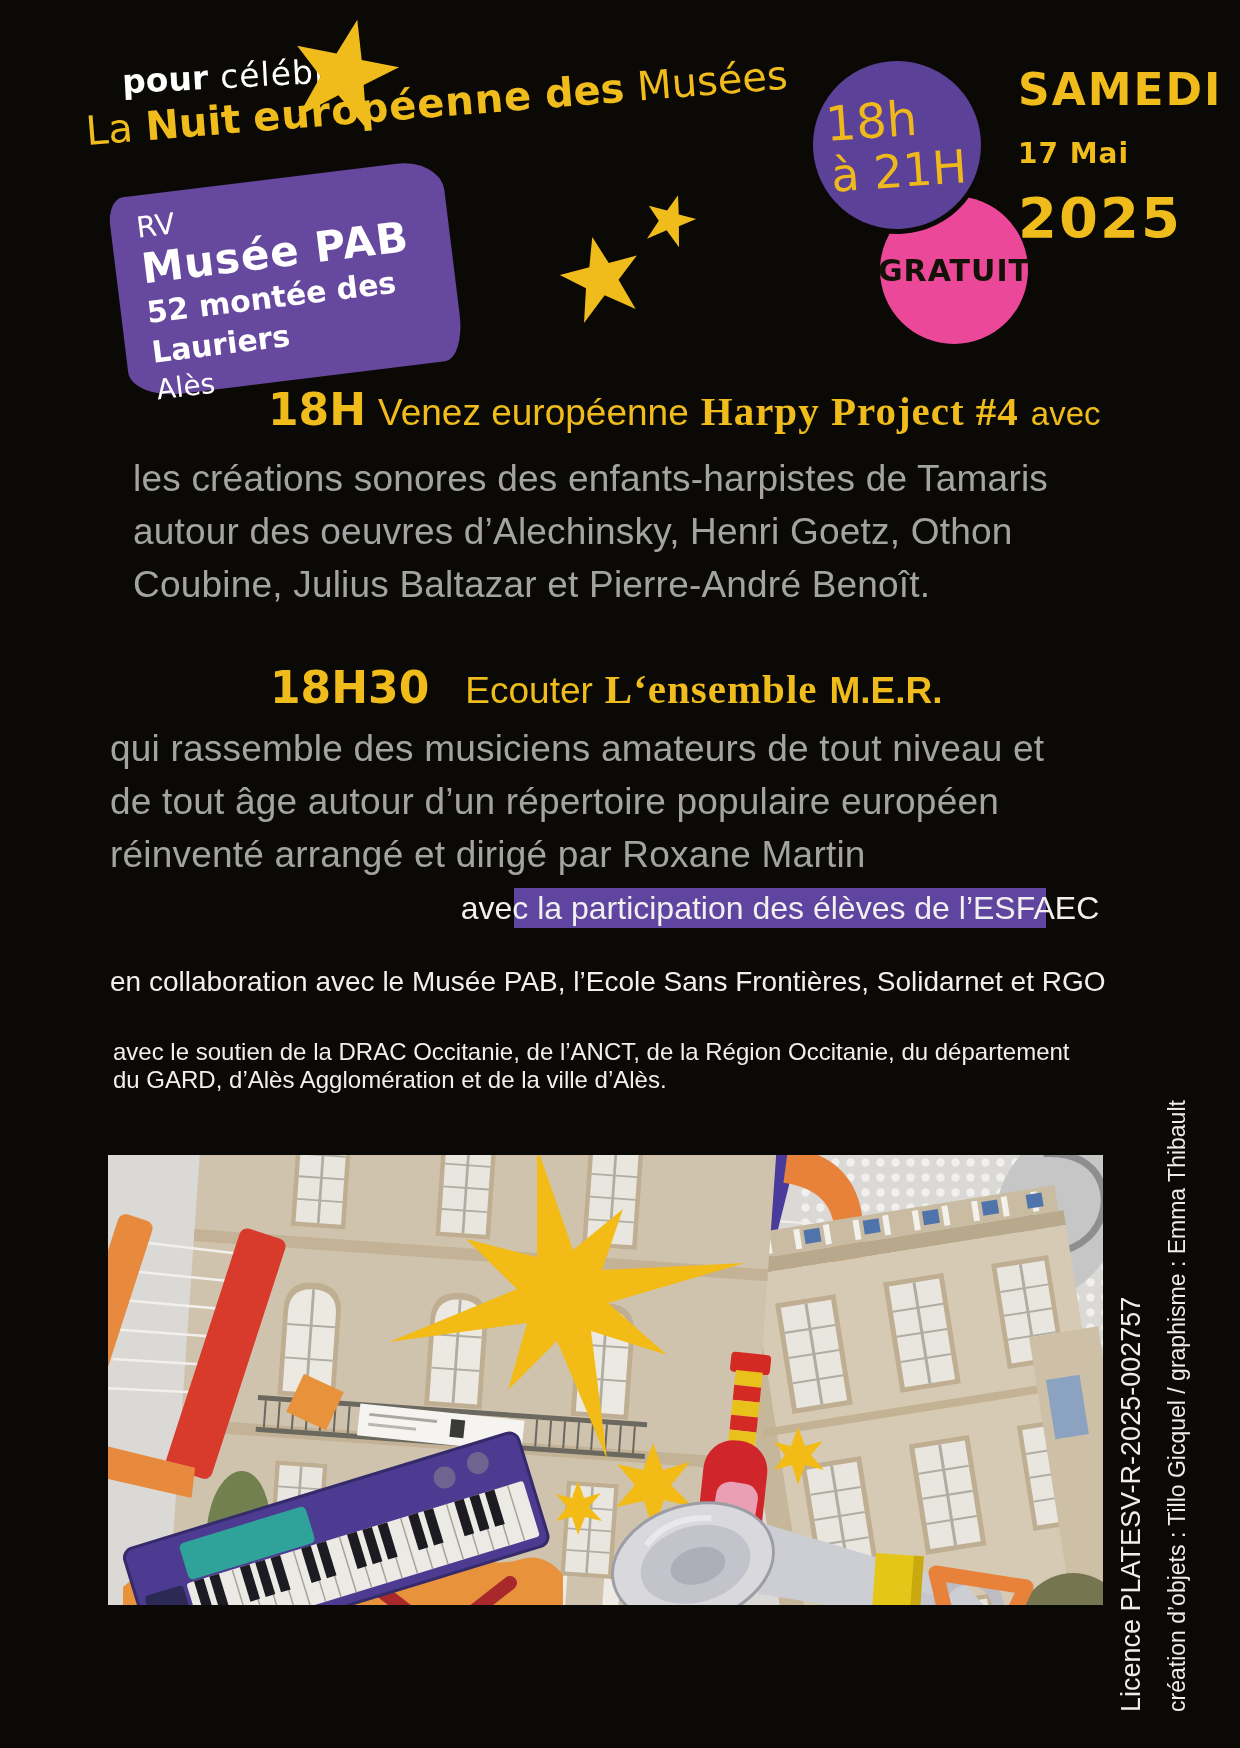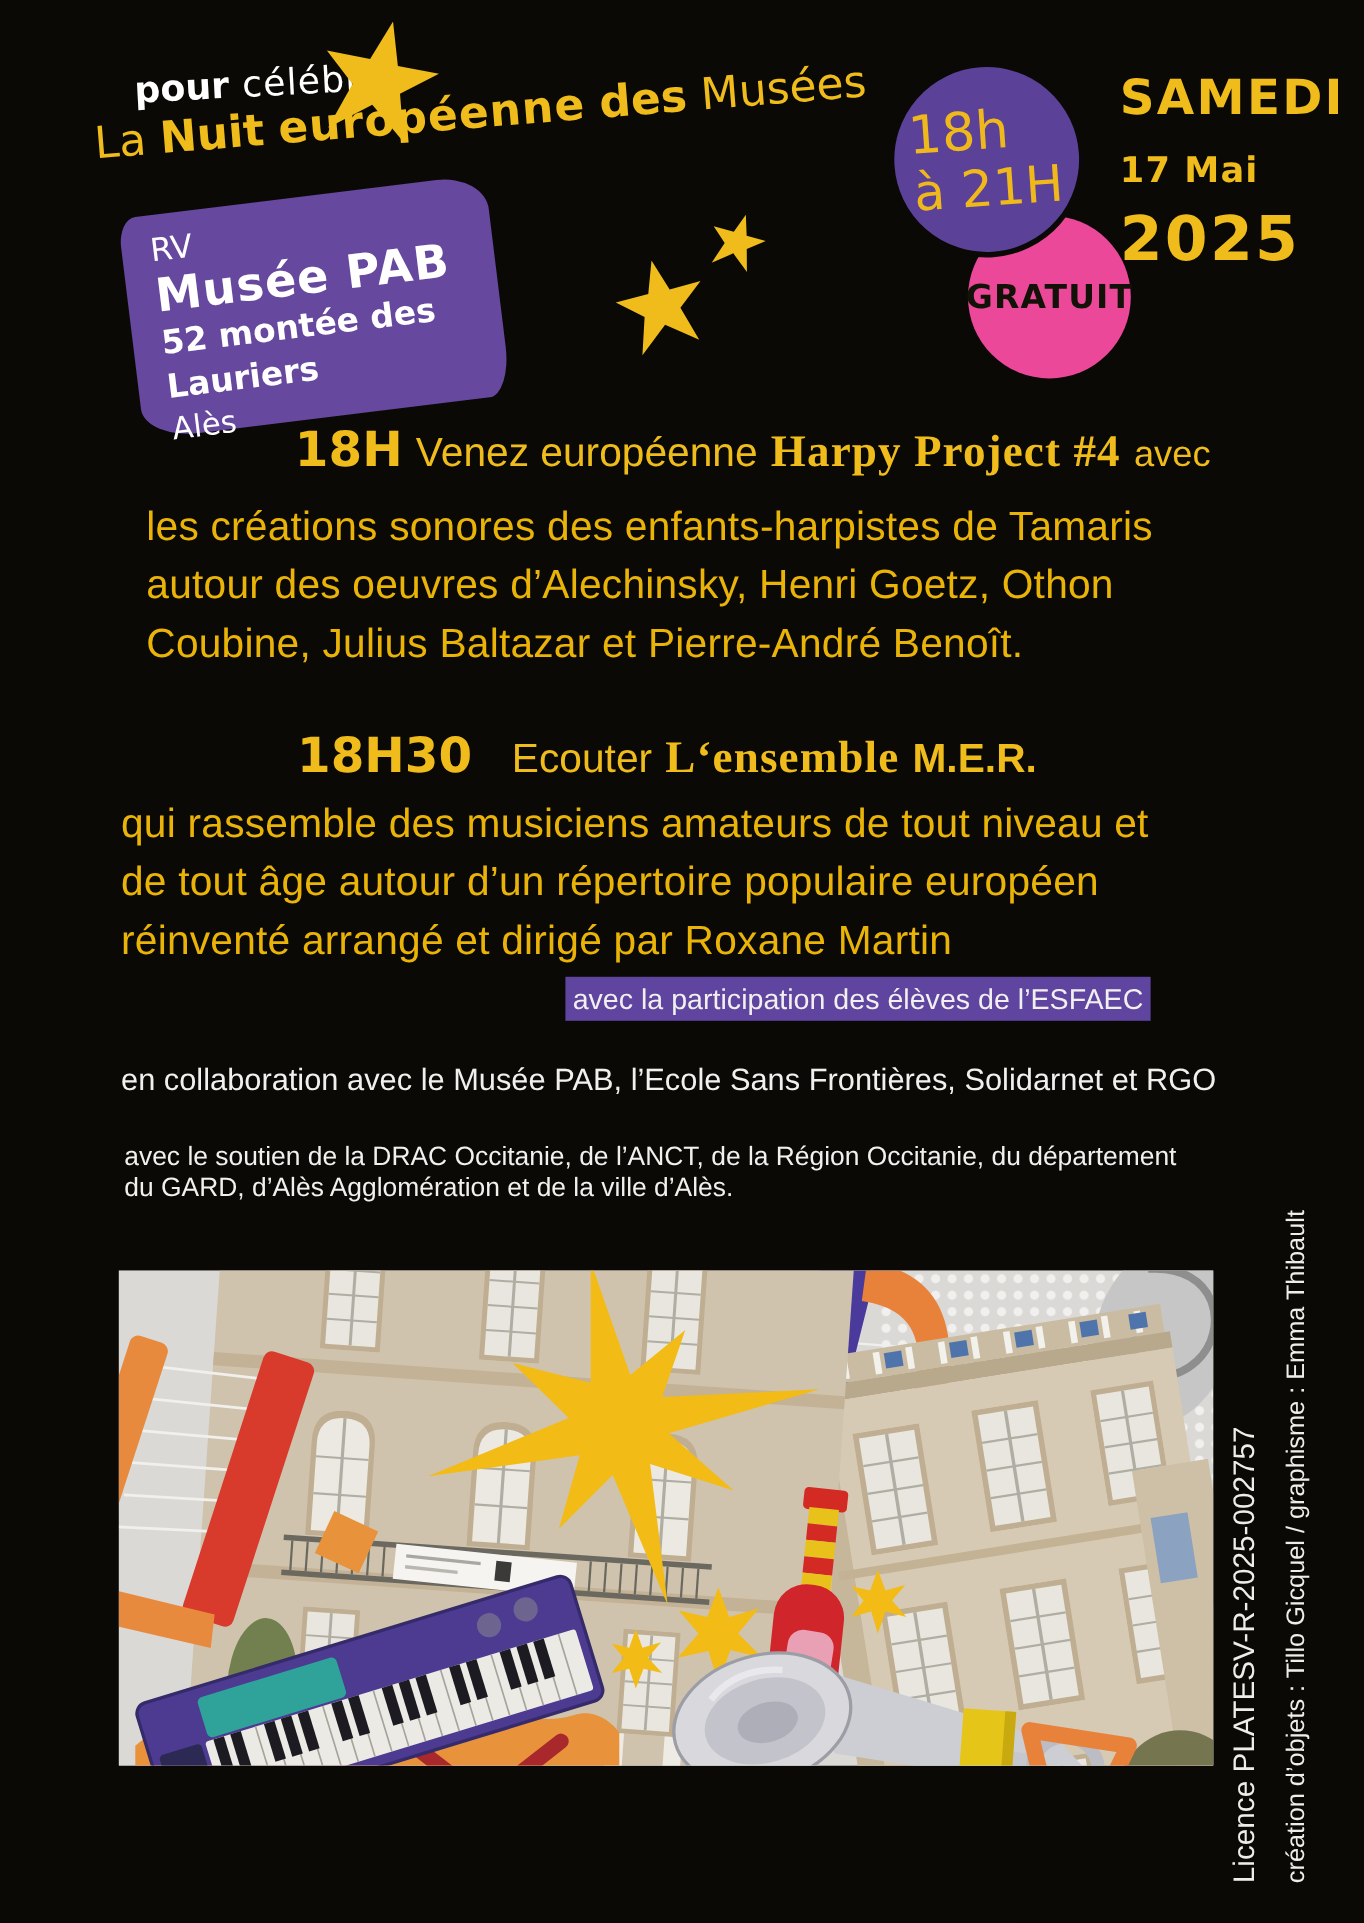--- a/index.html
+++ b/index.html
@@ -33,39 +33,39 @@
           border:5px solid #0a0906;box-sizing:content-box;display:flex;flex-direction:column;
           align-items:center;justify-content:center;transform:rotate(-4deg);z-index:3;
           font-family:"DejaVu Sans",sans-serif;color:#efb91c;}
   .badge-time .l1{font-size:48px;font-weight:500;margin-right:48px;line-height:52px;}
   .badge-time .l2{font-size:46px;font-weight:500;line-height:52px;}
   .badge-free{left:880px;top:196px;width:148px;height:148px;border-radius:50%;background:#ec4899;
           display:flex;align-items:center;justify-content:center;z-index:2;
           font-family:"DejaVu Sans",sans-serif;font-size:30px;font-weight:800;color:#131208;letter-spacing:1px;}
   .date-block{left:1018px;top:58px;font-family:"DejaVu Sans",sans-serif;color:#efbc1b;line-height:64px;}
   .date-block .d1{font-size:44px;font-weight:800;letter-spacing:2px;}
-  .date-block .d2{font-size:32px;font-weight:600;letter-spacing:1px;}
+  .date-block .d2{font-size:28px;font-weight:600;letter-spacing:1px;}
   .date-block .d3{font-size:56px;font-weight:600;letter-spacing:2px;}
 
   
   .headline1{left:268px;top:384px;white-space:nowrap;color:#efbc1b;}
   .headline2{left:270px;top:662px;white-space:nowrap;color:#efbc1b;}
   .h-time{font-family:"DejaVu Sans",sans-serif;font-size:44px;font-weight:800;}
   .h-intro{font-family:"Liberation Sans",sans-serif;font-size:37px;font-weight:400;margin-left:12px;}
   .h-title{font-family:Liberation Serif, serif;font-size:41px;font-weight:800;margin-left:12px;letter-spacing:1px;}
   .h-suffix{font-family:"Liberation Sans",sans-serif;font-size:33px;font-weight:400;margin-left:12px;}
   .headline2 .h-intro{margin-left:36px;}
   .headline2 .h-suffix{font-size:37px;font-weight:700;}
 
-  .para{color:#eab308;font-size:37px;font-weight:400;line-height:53px;letter-spacing:0.2px;}
+  .para{color:#a3a3a3;font-size:37px;font-weight:400;line-height:53px;letter-spacing:0.2px;}
   .para1{left:133px;top:452px;}
   .para2{left:110px;top:722px;}
 
   .banner{left:514px;top:888px;width:532px;height:40px;background:#5f45a0;color:#f2f0ee;
-          display:flex;align-items:center;justify-content:center;font-size:26px;white-space:nowrap;}
+          display:flex;align-items:center;justify-content:center;font-size:32px;white-space:nowrap;}
   .collab{left:110px;top:966px;color:#f2f0ee;font-size:28px;white-space:nowrap;}
   .support{left:113px;top:1038px;color:#f2f0ee;font-size:24px;line-height:28px;}
 
   
   .collage{left:108px;top:1155px;width:995px;height:450px;background:#dbd9d6;overflow:hidden;}
   .website{position:absolute;left:368px;top:472px;font-size:46px;font-weight:700;color:#141414;
           letter-spacing:1px;white-space:nowrap;}
 
   
   .vcred{transform:rotate(-90deg);transform-origin:0 0;color:#efedea;white-space:nowrap;}

